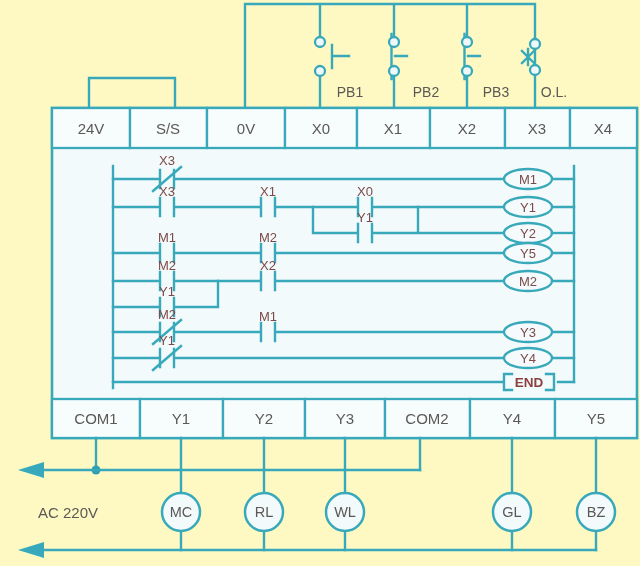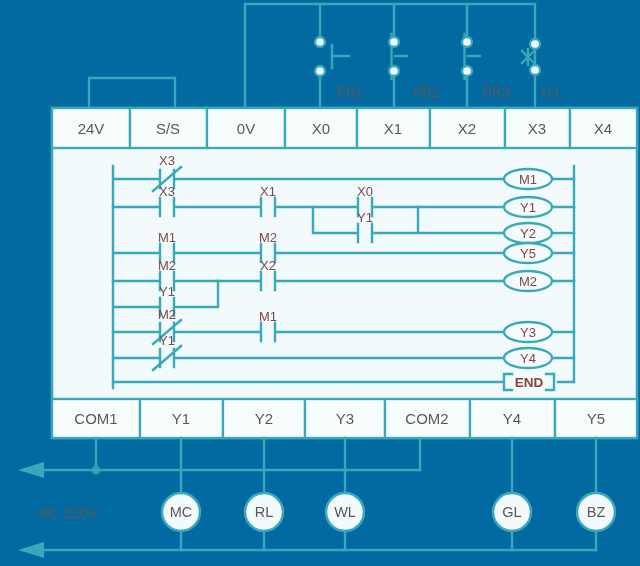--- a/index.html
+++ b/index.html
@@ -1,16 +1,16 @@
 <!DOCTYPE html>
 <html><head>
 <meta charset="utf-8">
 <style>
   html,body{margin:0;padding:0;background:#e9f3f5;}
-  .canvas{position:relative;width:640px;height:566px;background:#0369a1;overflow:hidden;
+  .canvas{position:relative;width:640px;height:566px;background:#fef9c3;overflow:hidden;
           font-family:"Liberation Sans",sans-serif;}
   svg{position:absolute;inset:0;}
   .w{stroke:#38a9bb;stroke-width:2.4;fill:none;stroke-linecap:square;}
   .w3{stroke:#38a9bb;stroke-width:2.6;fill:none;stroke-linecap:square;}
   .box{fill:#f3fafb;stroke:#38a9bb;stroke-width:2.6;}
   .cell{fill:#f7fcfd;stroke:#38a9bb;stroke-width:2.3;}
   .coil{fill:#f5fbfc;stroke:#38a9bb;stroke-width:2.3;}
   .oc{fill:#eef8f9;stroke:#38a9bb;stroke-width:2.3;}
   .dev{fill:#f2fafb;stroke:#38a9bb;stroke-width:2.5;}
   .dot{fill:#2f9fb3;stroke:none;}

